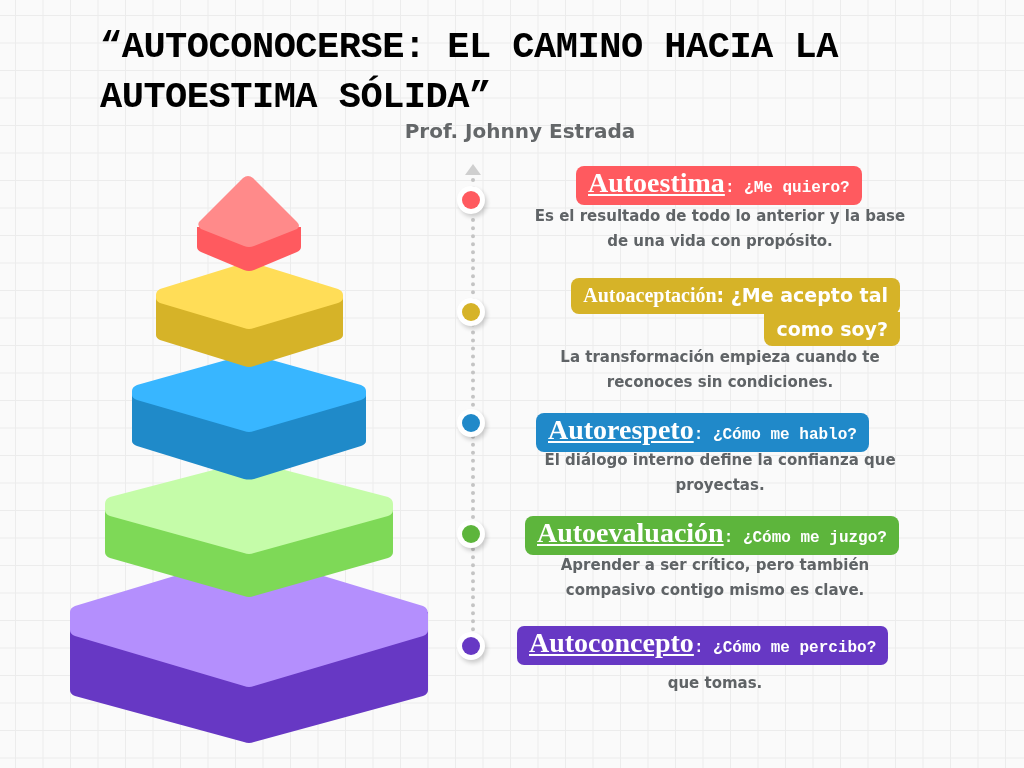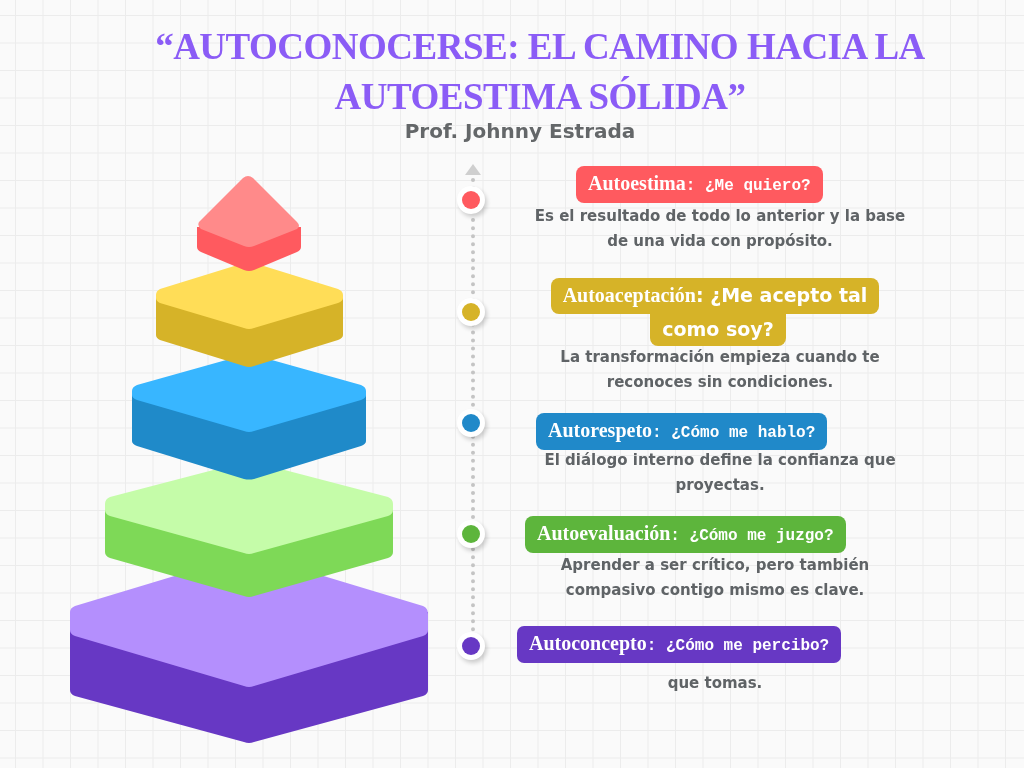--- a/index.html
+++ b/index.html
@@ -9,23 +9,23 @@
     background-image:
       linear-gradient(to right, #ececec 1px, transparent 1px),
       linear-gradient(to bottom, #ececec 1px, transparent 1px);
     background-size: 27.5px 27.5px;
     background-position: 15px 15px;
     font-family: "DejaVu Sans", sans-serif;
     color: #5f6366;
   }
   .title {
     position: absolute; left: 100px; top: 22px; width: 880px;
-    text-align: center; font-weight: bold; font-size: 37px; line-height: 50px;
-    color: #8b5cf6; letter-spacing: -0.5px;
-    font-family: Liberation Serif, serif;
+    text-align: left; font-weight: bold; font-size: 37px; line-height: 50px;
+    color: #000000; letter-spacing: -0.5px;
+    font-family: Liberation Mono, monospace;
   }
   .subtitle {
     position: absolute; left: 300px; top: 119px; width: 440px; text-align: center;
     font-weight: bold; font-size: 20px; color: #646769;
     font-family: "DejaVu Sans", sans-serif;
   }
   svg.pyramid { position: absolute; left: 0; top: 0; }
   .timeline-line {
     position: absolute; left: 471px; top: 178px; height: 470px; width: 0;
     border-left: 4px dotted #c4c4c4;
@@ -41,24 +41,24 @@
   }
   .node .dot {
     position: absolute; left: 5px; top: 5px; width: 18px; height: 18px; border-radius: 50%;
   }
   .badge {
     position: absolute; border-radius: 8px; color: #fff; text-align: center;
     font-weight: bold; font-size: 20px; line-height: 30px; padding: 2px 12px;
     white-space: nowrap;
   }
   .badge .serif {
-    font-family: "Liberation Serif", serif; font-weight: bold; font-size: 20px;
+    font-family: "Liberation Serif", serif; font-weight: bold; font-size: 28px; text-decoration: underline;
   }
   .badge .sans { font-family: Liberation Mono, monospace; font-size: 16px; }
-  .badge-split { position: absolute; text-align: center; }
+  .badge-split { position: absolute; text-align: right; }
   .badge-split .line {
     display: inline-block; color: #fff; border-radius: 8px; padding: 1px 12px;
     font-weight: bold; line-height: 32px; white-space: nowrap;
   }
   .desc {
     position: absolute; text-align: center; font-weight: bold; font-size: 15px;
     line-height: 25px; color: #5f6366; font-family: "DejaVu Sans", sans-serif;
   }
 </style>
 </head>

